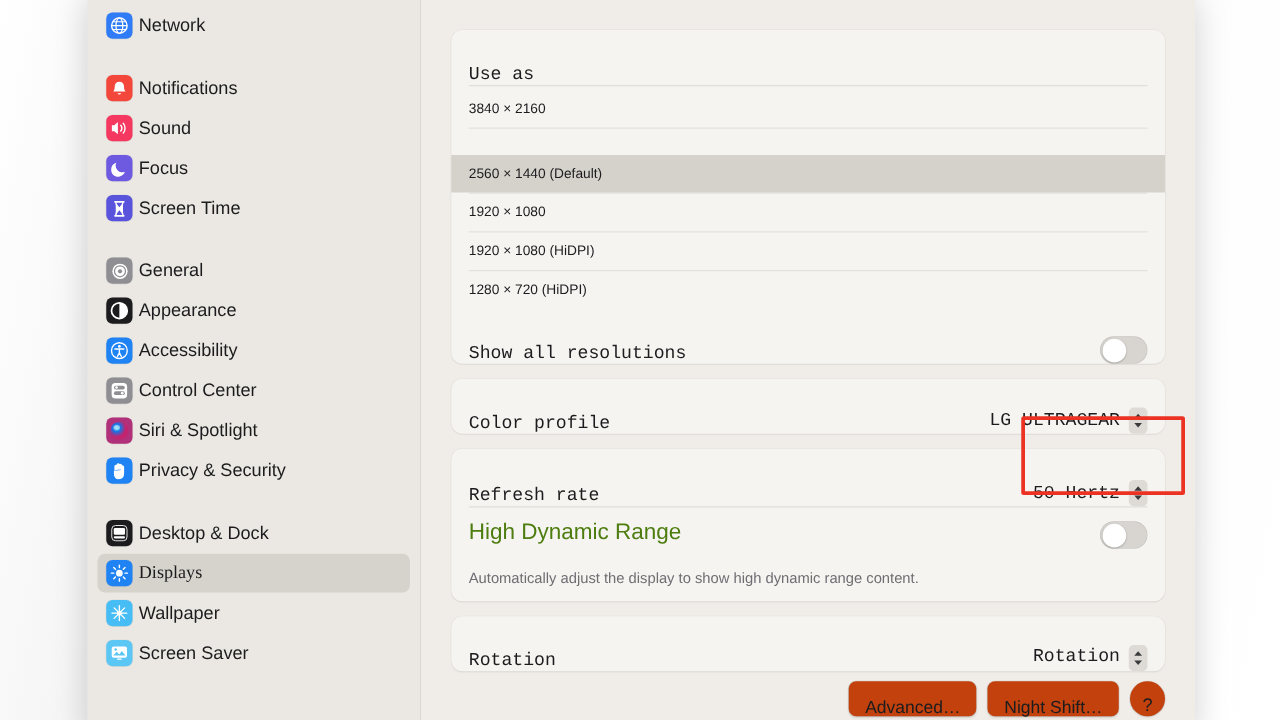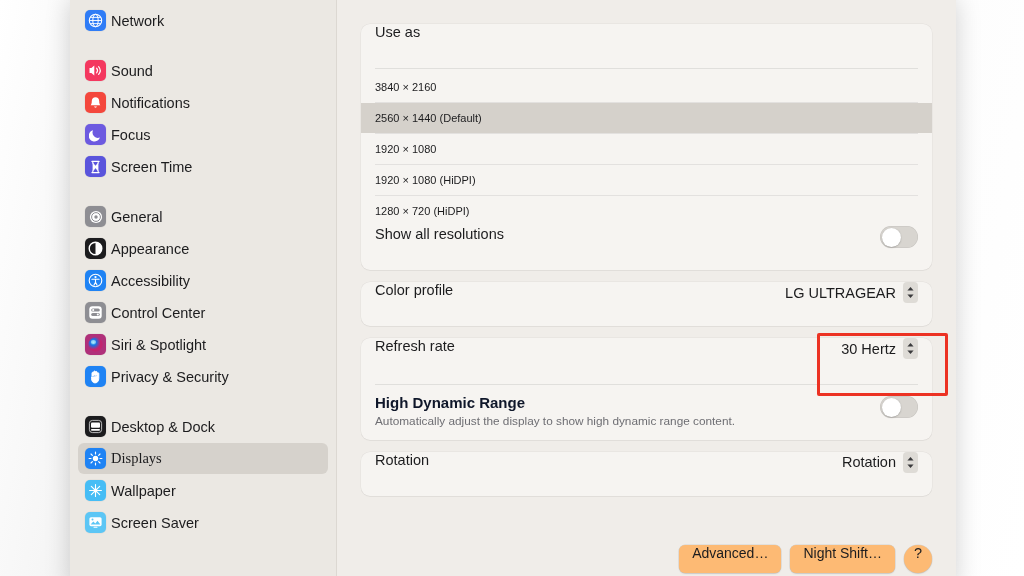--- a/index.html
+++ b/index.html
@@ -50,22 +50,22 @@
     background:#f0ede9;
     padding:0 24px;box-sizing:border-box;overflow:hidden;
   }
   .card{
     background:#f6f4f1;
     border-radius:9px;
     box-shadow:0 0 0 .5px rgba(0,0,0,.055), 0 1px 1px rgba(0,0,0,.035);
     margin-top:12px;position:relative;
   }
   .row{
-    display:flex;align-items:flex-start;justify-content:space-between;
-    height:44px;padding:0 14px;font-size:14.5px;color:#1c1c1e;
+    display:flex;align-items:flex-end;justify-content:space-between;
+    height:44px;padding:0 14px;font-size:14.5px;color:#1c1c1e;font-family:Liberation Mono, monospace;
   }
   .row-label{white-space:nowrap;}
   .sep{height:1px;background:rgba(0,0,0,.085);margin:0 14px;}
 
   
   .popup{
     display:inline-flex;align-items:center;gap:7px;
     font-size:14.5px;color:#1c1c1e;white-space:nowrap;
   }
   .chev{
@@ -75,46 +75,46 @@
   }
   .chev svg{display:block;}
 
   
   .res-list{padding:3px 0 0 0;}
   .res-row{
     height:30px;display:flex;align-items:center;
     font-size:11px;color:#1c1c1e;padding:0 14px;
     position:relative;
   }
-  .res-row.selected{background:#d5d1cb;}
+  .res-row.selected{background:#d5d1cb;margin-top:21px;}
   .res-sep{height:1px;background:rgba(0,0,0,.075);margin:0 14px;}
 
   
   .toggle{
     width:38px;height:22px;border-radius:11px;background:#d8d5d0;
     box-shadow:inset 0 0 0 .5px rgba(0,0,0,.09);
     position:relative;flex:0 0 38px;
   }
   .toggle .knob{
     position:absolute;left:1.5px;top:1.5px;width:19px;height:19px;border-radius:50%;
     background:#fff;box-shadow:0 .5px 1.6px rgba(0,0,0,.28);
   }
 
   
   .hdr-block{padding:9px 14px 11px 14px;display:flex;justify-content:space-between;align-items:flex-start;}
-  .hdr-title{font-size:15px;color:#0f172a;font-weight:bold;}
-  .hdr-sub{font-size:11.8px;color:#6e6e73;margin-top:3px;line-height:1.25;}
+  .hdr-title{font-size:18px;color:#4d7c0f;}
+  .hdr-sub{font-size:11.8px;color:#6e6e73;margin-top:19px;line-height:1.25;}
 
   
   .btnbar{
     position:absolute;right:24px;bottom:11px;display:flex;align-items:center;gap:9px;
   }
   .btn{
-    background:#fdba74;border-radius:6px;height:28px;padding:0 13px;
-    display:flex;align-items:flex-start;font-size:14px;color:#1c1c1e;white-space:nowrap;
+    background:#c2410c;border-radius:6px;height:28px;padding:0 13px;
+    display:flex;align-items:flex-end;font-size:14px;color:#1c1c1e;white-space:nowrap;
     box-shadow:0 0 0 .5px rgba(0,0,0,.11), 0 1px 1.5px rgba(0,0,0,.10);
   }
   .btn.help{
     width:28px;padding:0;justify-content:center;border-radius:50%;font-size:14.5px;
   }
 
   
   .redbox{
     position:absolute;border:3px solid #ec3223;border-radius:2px;
     pointer-events:none;
@@ -134,37 +134,37 @@
             <span class="sicon" style="background: rgb(47, 124, 246);">
               <svg width="15" height="15" viewBox="0 0 15 15">
                 <circle cx="7.5" cy="7.5" r="6.2" fill="none" stroke="#fff" stroke-width="1.1"></circle>
                 <ellipse cx="7.5" cy="7.5" rx="2.7" ry="6.2" fill="none" stroke="#fff" stroke-width="1"></ellipse>
                 <path d="M1.4 7.5 H13.6 M2.3 4.4 H12.7 M2.3 10.6 H12.7" stroke="#fff" stroke-width=".9" fill="none"></path>
               </svg>
             </span>
             <span>Network</span>
           </div>
           <div class="side-gap"></div>
+          <div class="side-item">
+            <span class="sicon" style="background: rgb(244, 71, 60);">
+              <svg width="13" height="14" viewBox="0 0 13 14">
+                <path d="M6.5 1.3c2.2 0 3.7 1.6 3.7 3.7 0 2.6.6 3.6 1.2 4.2H1.6c.6-.6 1.2-1.6 1.2-4.2 0-2.1 1.5-3.7 3.7-3.7z" fill="#fff"></path>
+                <path d="M5 10.6a1.6 1.6 0 0 0 3 0z" fill="#fff"></path>
+              </svg>
+            </span>
+            <span>Notifications</span>
+          </div>
           <div class="side-item">
             <span class="sicon" style="background: rgb(244, 56, 95);">
               <svg width="15" height="13" viewBox="0 0 15 13">
                 <path d="M6.3 1.6 3.4 4.1H1.5v4.8h1.9l2.9 2.5z" fill="#fff"></path>
                 <path d="M8.6 4.2a3.6 3.6 0 0 1 0 4.6M10.6 2.6a6 6 0 0 1 0 7.8" fill="none" stroke="#fff" stroke-width="1.15" stroke-linecap="round"></path>
               </svg>
             </span>
             <span>Sound</span>
-          </div>
-          <div class="side-item">
-            <span class="sicon" style="background: rgb(244, 71, 60);">
-              <svg width="13" height="14" viewBox="0 0 13 14">
-                <path d="M6.5 1.3c2.2 0 3.7 1.6 3.7 3.7 0 2.6.6 3.6 1.2 4.2H1.6c.6-.6 1.2-1.6 1.2-4.2 0-2.1 1.5-3.7 3.7-3.7z" fill="#fff"></path>
-                <path d="M5 10.6a1.6 1.6 0 0 0 3 0z" fill="#fff"></path>
-              </svg>
-            </span>
-            <span>Notifications</span>
           </div>
           <div class="side-item">
             <span class="sicon" style="background: rgb(109, 90, 224);">
               <svg width="13" height="14" viewBox="0 0 13 14">
                 <path d="M10.9 9.4A5.3 5.3 0 0 1 4.1 2.2a5.7 5.7 0 1 0 6.8 7.2z" fill="#fff"></path>
               </svg>
             </span>
             <span>Focus</span>
           </div>
           <div class="side-item">
@@ -343,21 +343,21 @@
                 </svg>
             </span>
           </span>
         </div>
       </div>
 
       <div class="card" style="margin-top:12px;">
         <div class="row" style="height:46px;">
           <span class="row-label">Refresh rate</span>
           <span class="popup">
-            <span>30 Hertz</span>
+            <span>50 Hertz</span>
             <span class="chev">
               <svg width="9" height="13" viewBox="0 0 9 13">
                   <path d="M4.5 1 L7.6 4.6 L1.4 4.6 Z" fill="currentColor"></path>
                   <path d="M4.5 12 L1.4 8.4 L7.6 8.4 Z" fill="currentColor"></path>
                 </svg>
             </span>
           </span>
         </div>
         <div class="sep"></div>
         <div class="hdr-block">

